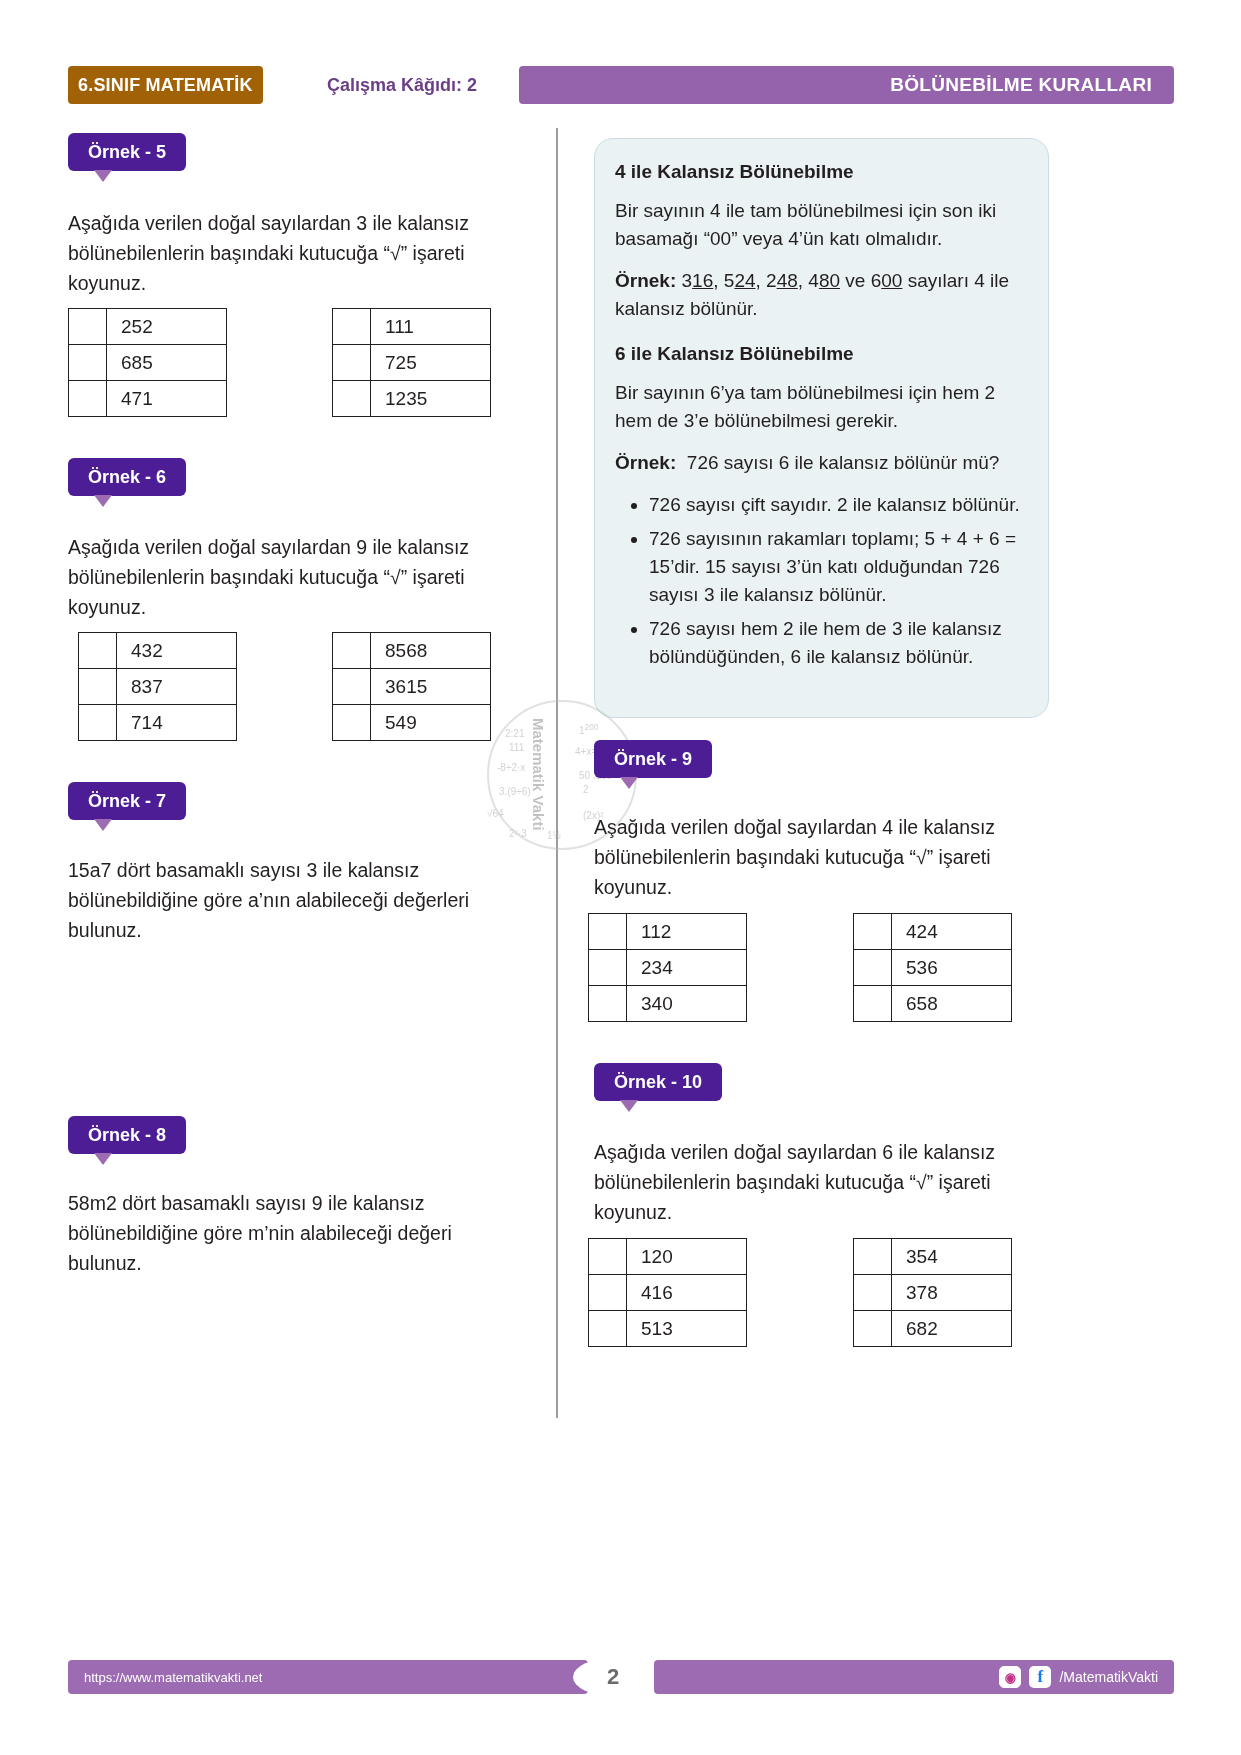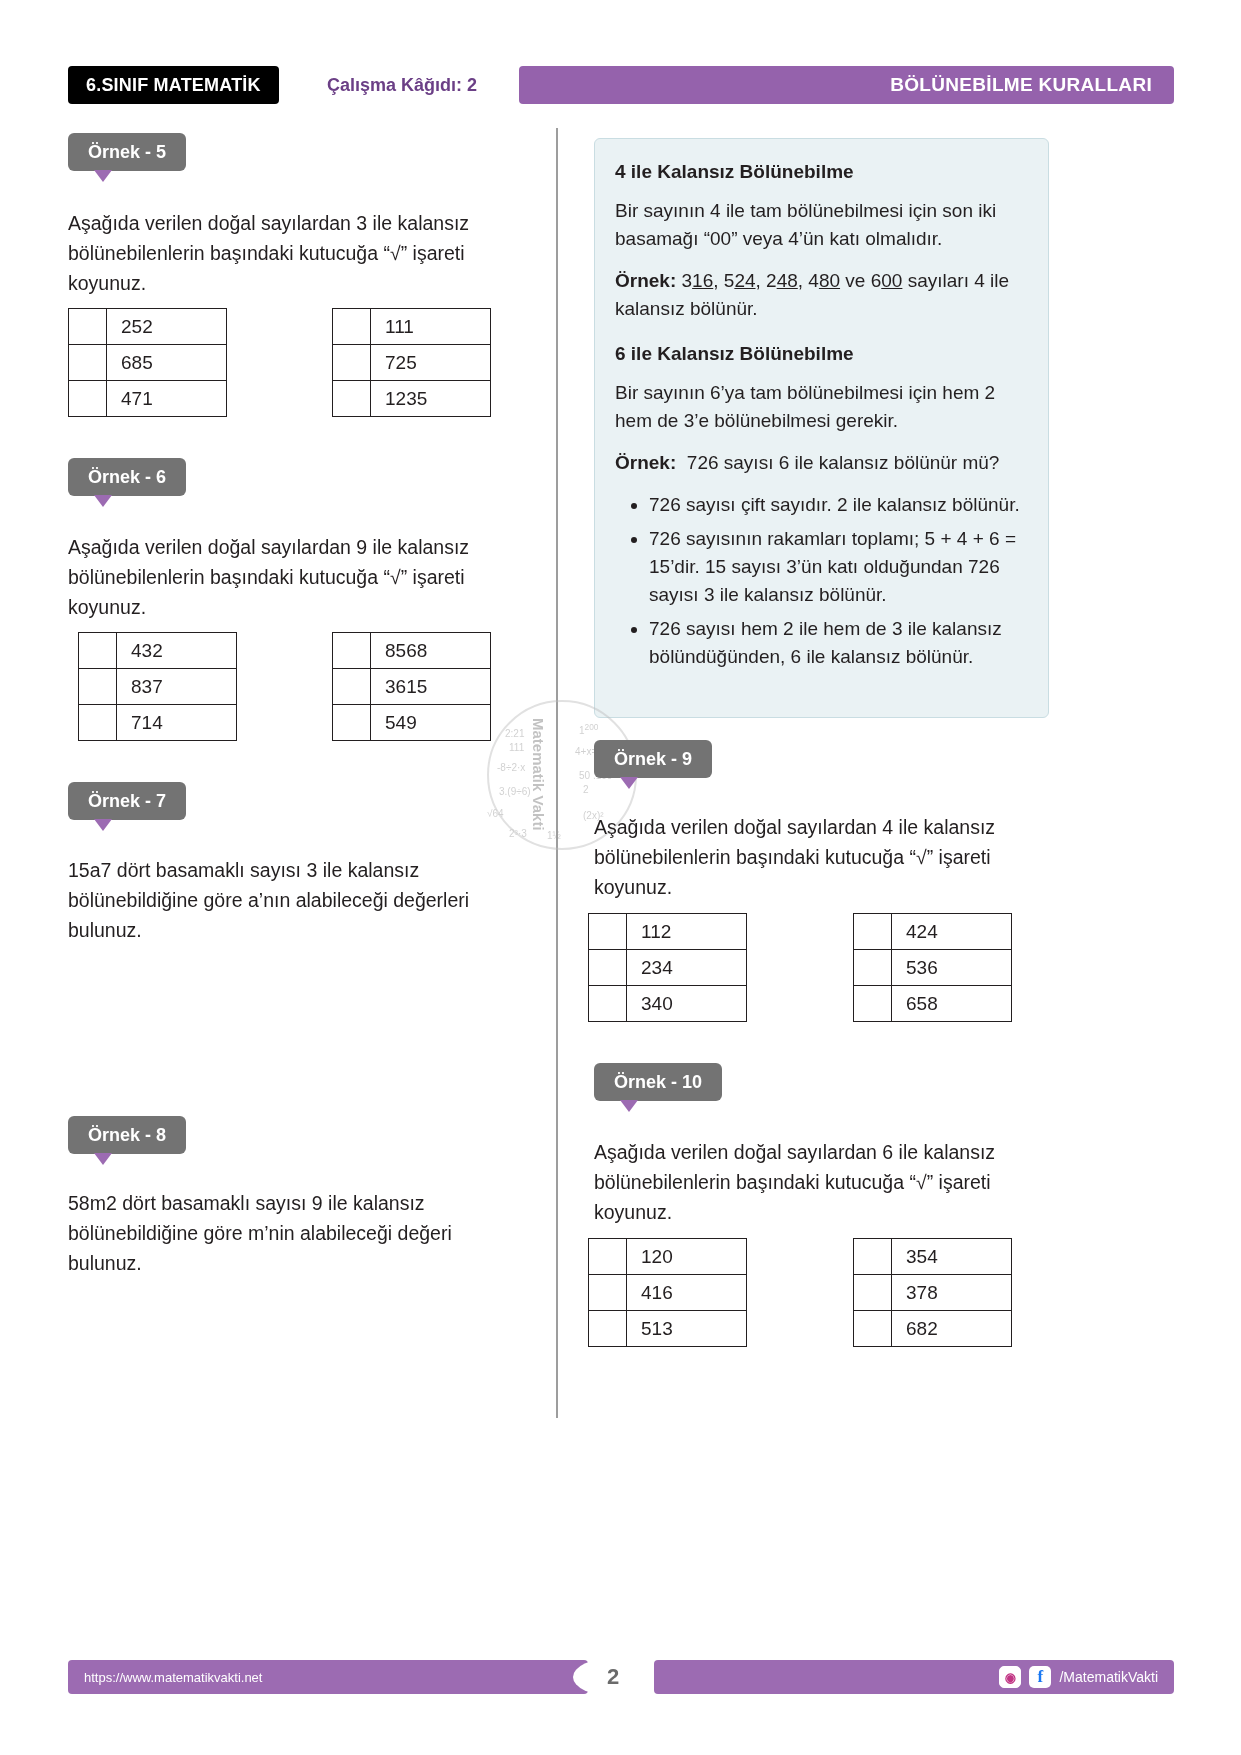--- a/index.html
+++ b/index.html
@@ -13,23 +13,23 @@
     overflow:hidden;
   }
   .page { position:absolute; inset:0; }
 
   
   .header {
     position:absolute; left:68px; top:66px; width:1106px; height:40px;
   }
   .hdr-left {
     position:absolute; left:0; top:0; height:38px;
-    background:#000000; color:#ffffff;
+    background:#a16207; color:#ffffff;
     border-radius:4px;
-    padding:0 18px;
+    padding:0 10px;
     display:flex; align-items:center;
     font-weight:bold; font-size:18px; letter-spacing:.2px;
   }
   .hdr-mid {
     position:absolute; left:248px; top:0; height:38px;
     display:flex; align-items:center;
     color:#6b3f86; font-weight:bold; font-size:18px;margin-left:11px;
   }
   .hdr-right {
     position:absolute; right:0; top:0; height:38px; width:655px;
@@ -45,21 +45,21 @@
 
   
   .divider {
     position:absolute; left:556px; top:128px; width:2px; height:1290px;
     background:#9d9d9d;
   }
 
   
   .tag {
     position:absolute;
-    background:#737373; color:#ffffff;
+    background:#4c1d95; color:#ffffff;
     border-radius:6px;
     height:38px;
     display:flex; align-items:center; justify-content:center;
     font-weight:bold; font-size:18px;
     padding:0 20px;
   }
   .tag::after{
     content:"";
     position:absolute; left:26px; bottom:-11px;
     width:0;height:0;
@@ -85,21 +85,21 @@
     padding:0;
   }
   .numtable td.box { width:38px; }
   .numtable td.val { width:120px; padding-left:14px; }
 
   
   .infobox {
     position:absolute; left:594px; top:138px; width:455px; height:580px;
     background:#eaf2f4;
     border:1px solid #c9dde2;
-    border-radius:6px;
+    border-radius:19px;
     padding:18px 20px;
   }
   .infobox h3 {
     margin:4px 0 14px 0;
     font-size:19px; font-weight:bold; color:#231f20;
   }
   .infobox h3.second { margin-top:20px; }
   .infobox p {
     margin:0 0 14px 0;
     font-size:19px; line-height:28px;

